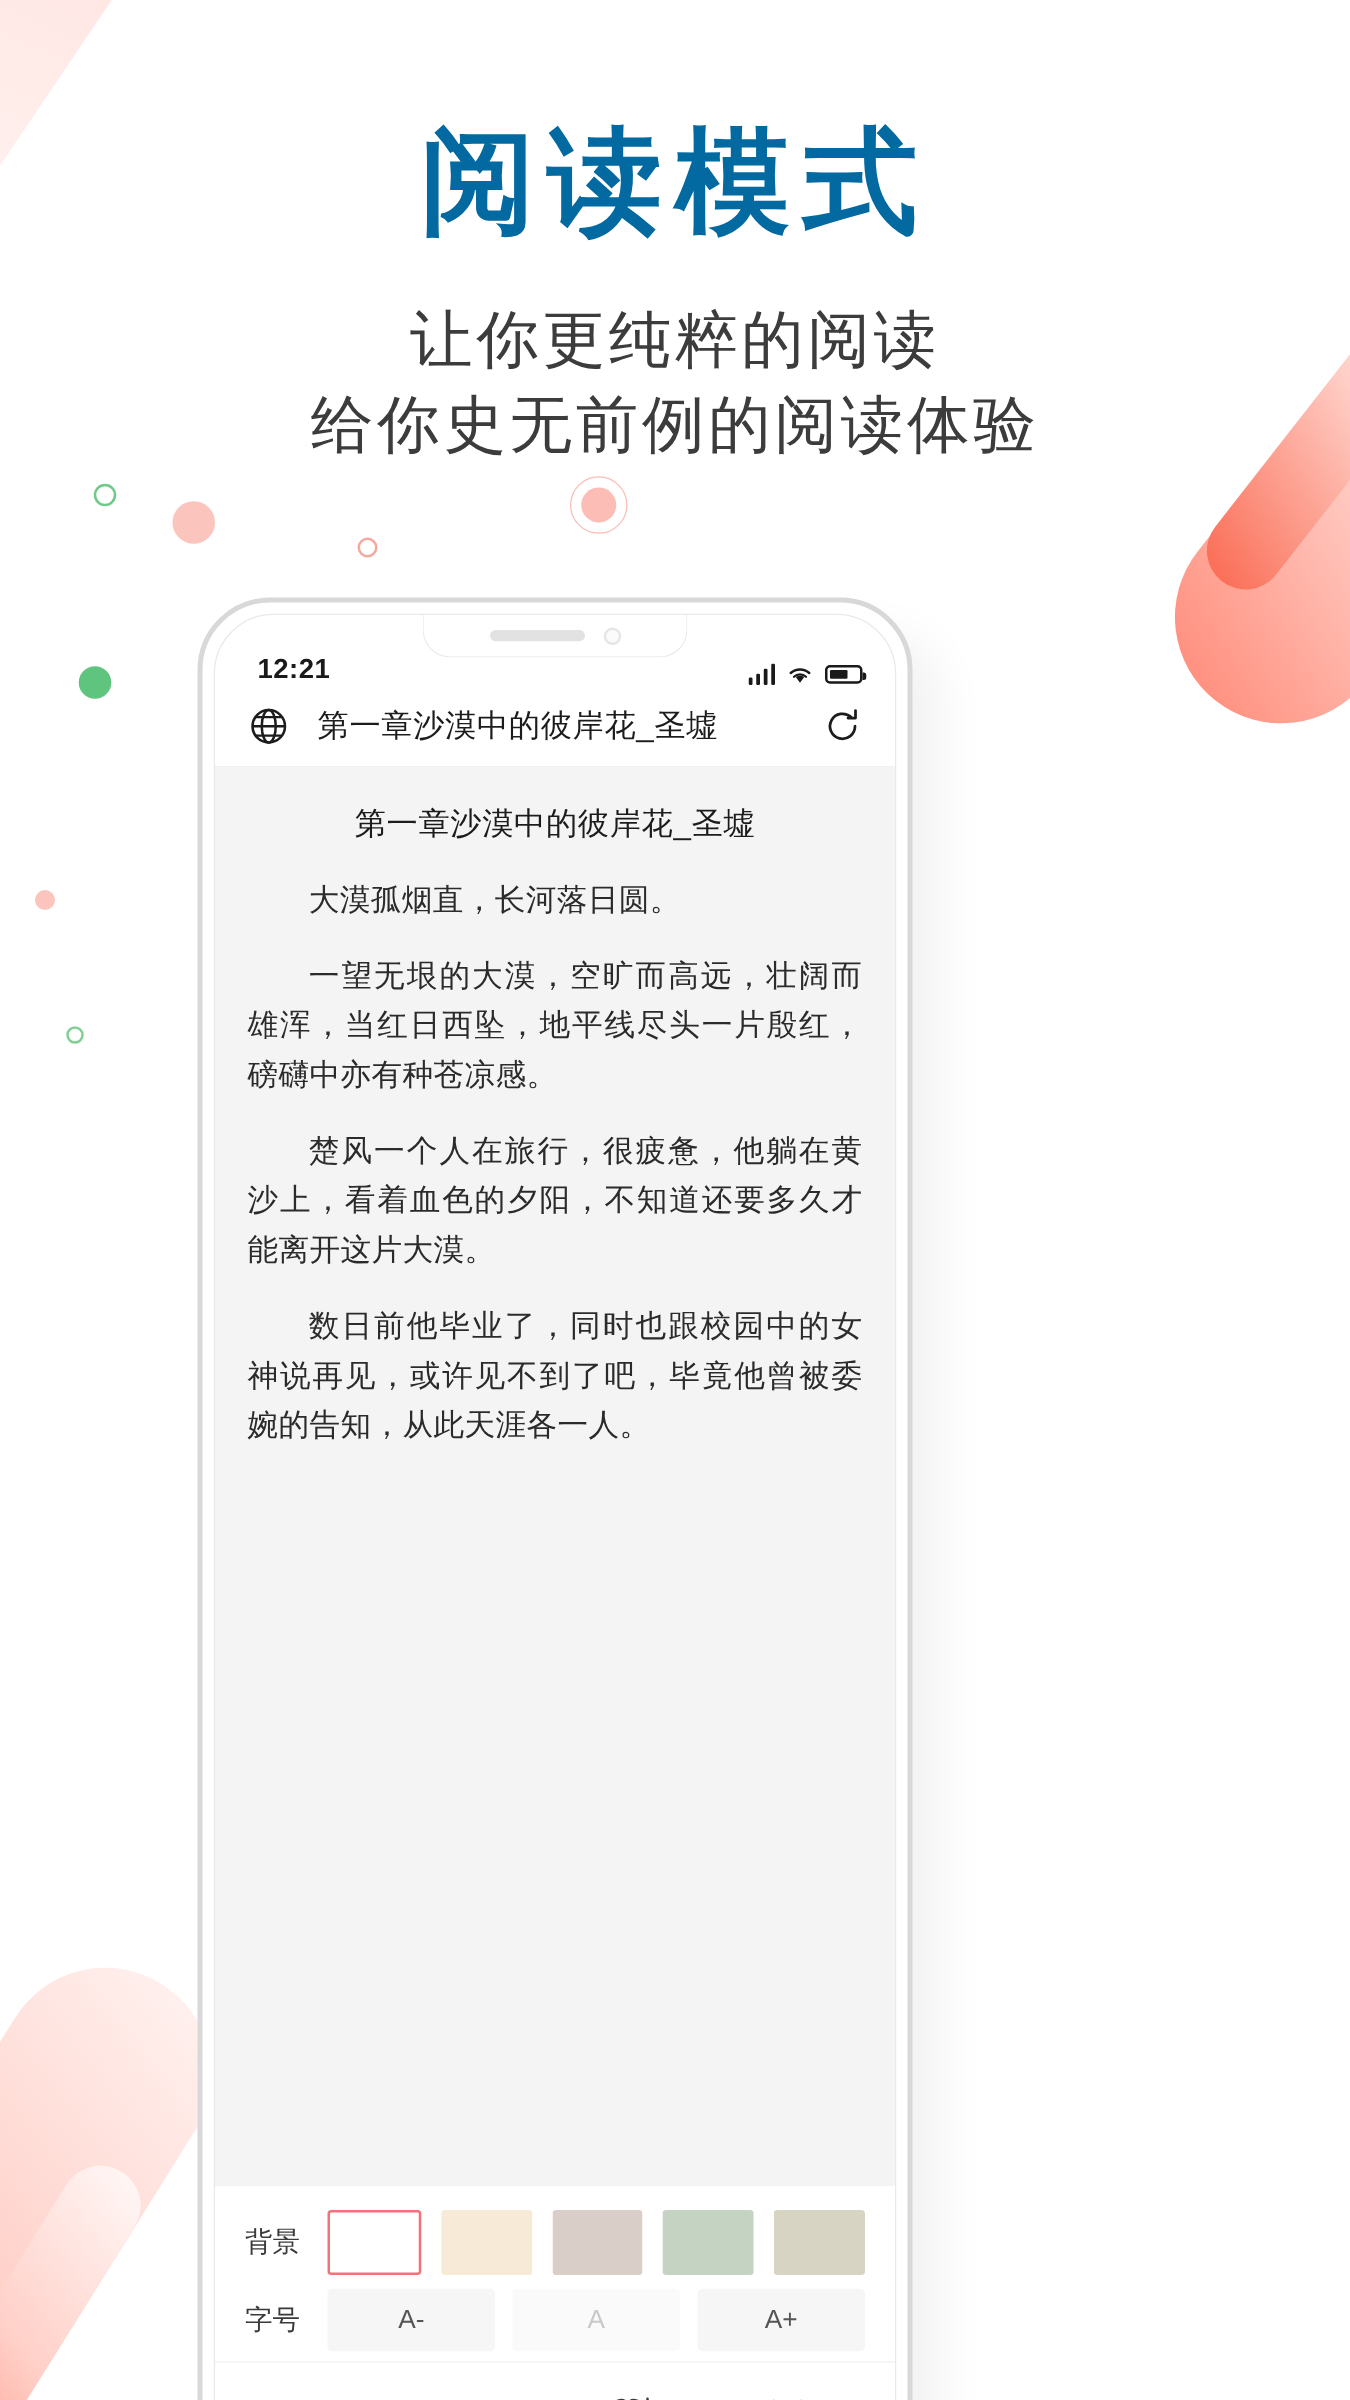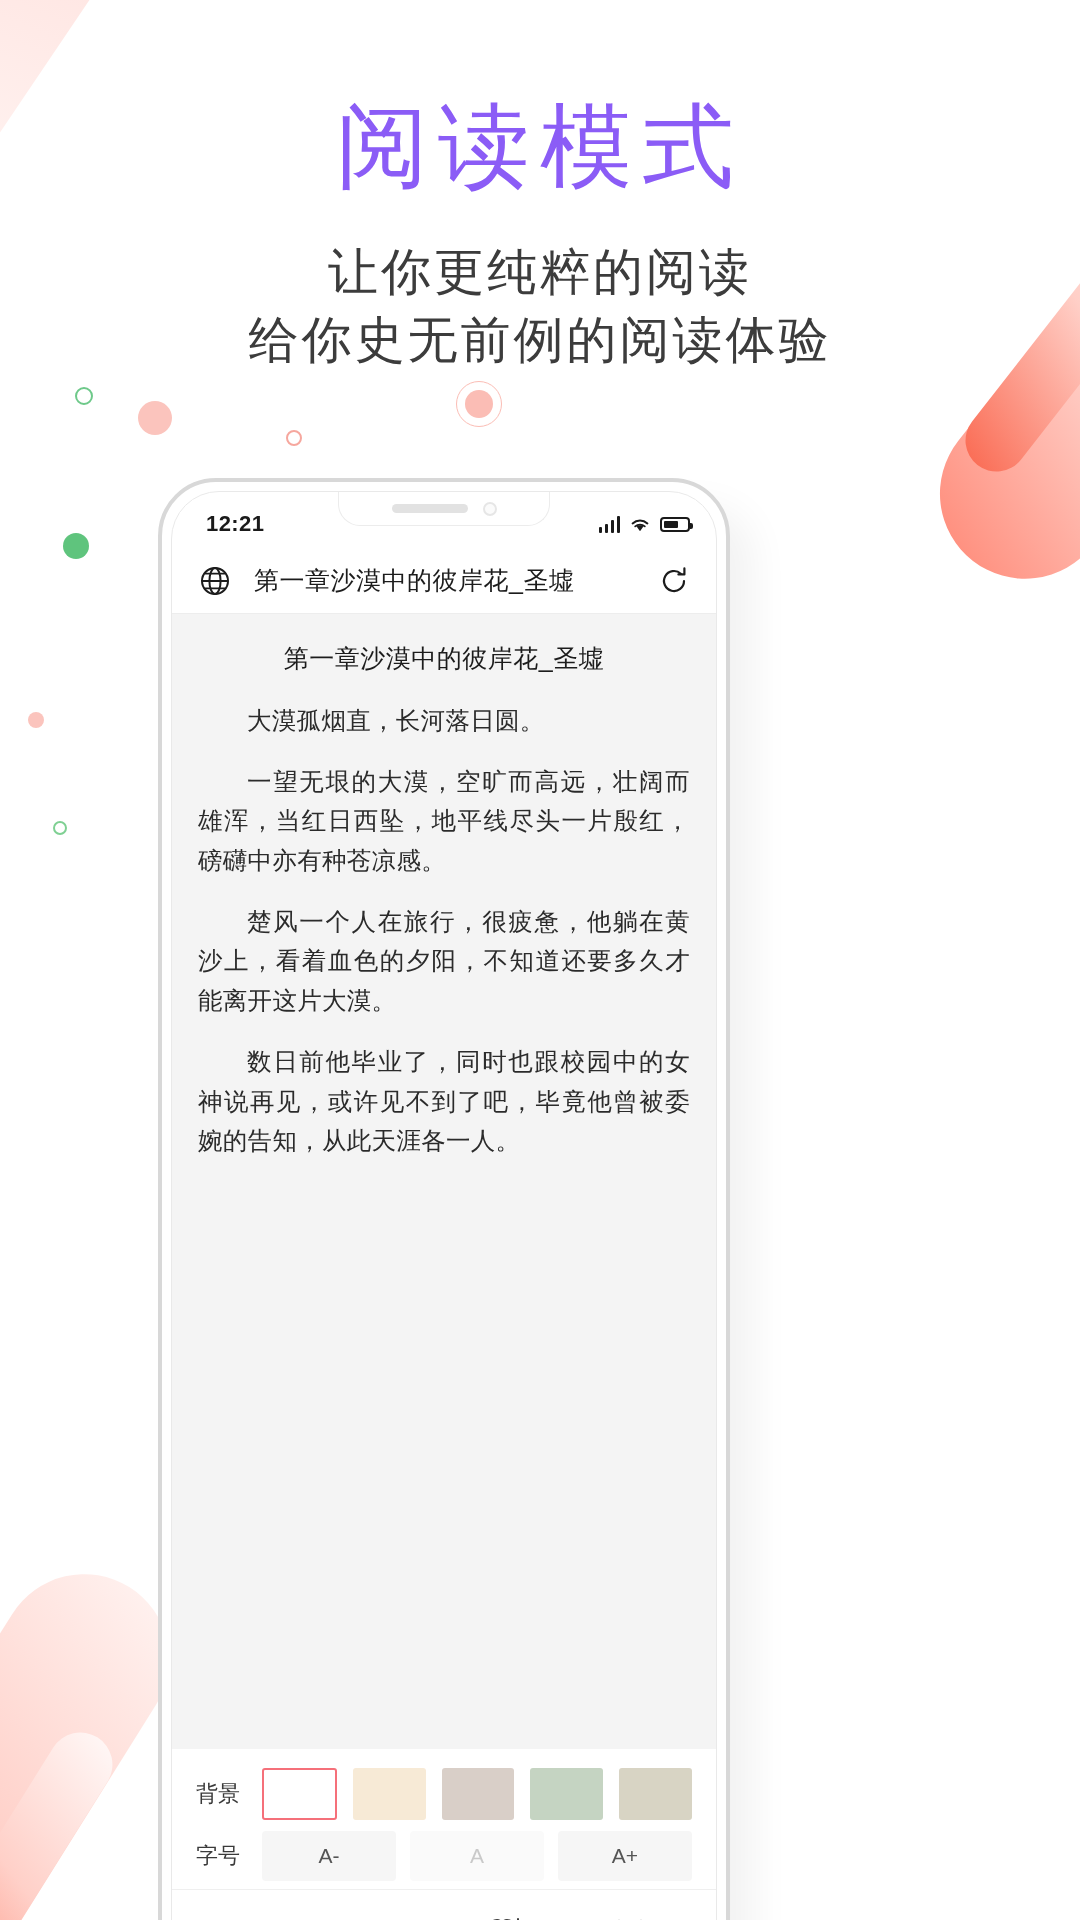--- a/index.html
+++ b/index.html
@@ -64,23 +64,23 @@
   .dot-ring { border-style: solid; background: transparent; }
 
   
   .headline-wrap {
     position: absolute; top: 96px; left: 0; right: 0;
     text-align: center;
   }
   .headline {
     font-size: 92px;
     letter-spacing: 10px;
-    font-weight: 400;
+    font-weight: 700;
     line-height: 1.1;
-    color: #8b5cf6;
+    color: #0369a1;
   }
   .sub-wrap {
     position: absolute; top: 238px; left: 0; right: 0;
     text-align: center;
     color: #3c3c3c;
   }
   .subline {
     font-size: 50px;
     letter-spacing: 3px;
     line-height: 1.36;
@@ -128,21 +128,21 @@
     transform: translateX(-50%) translateX(46px);
     width: 14px; height: 14px; border-radius: 50%;
     border: 2px solid #e6e6e6;
     background: #fbfbfb;
   }
 
   
   .statusbar {
     position: absolute; top: 0; left: 0; right: 0;
     height: 56px;
-    display: flex; align-items: center;
+    display: flex; align-items: flex-end;
     padding: 8px 26px 0 34px;
     z-index: 5;
   }
   .status-time {
     font-size: 22px; font-weight: 700; color: #1a1a1a;
     letter-spacing: 0.4px;
   }
   .status-right {
     margin-left: auto;
     display: flex; align-items: center; gap: 9px;

